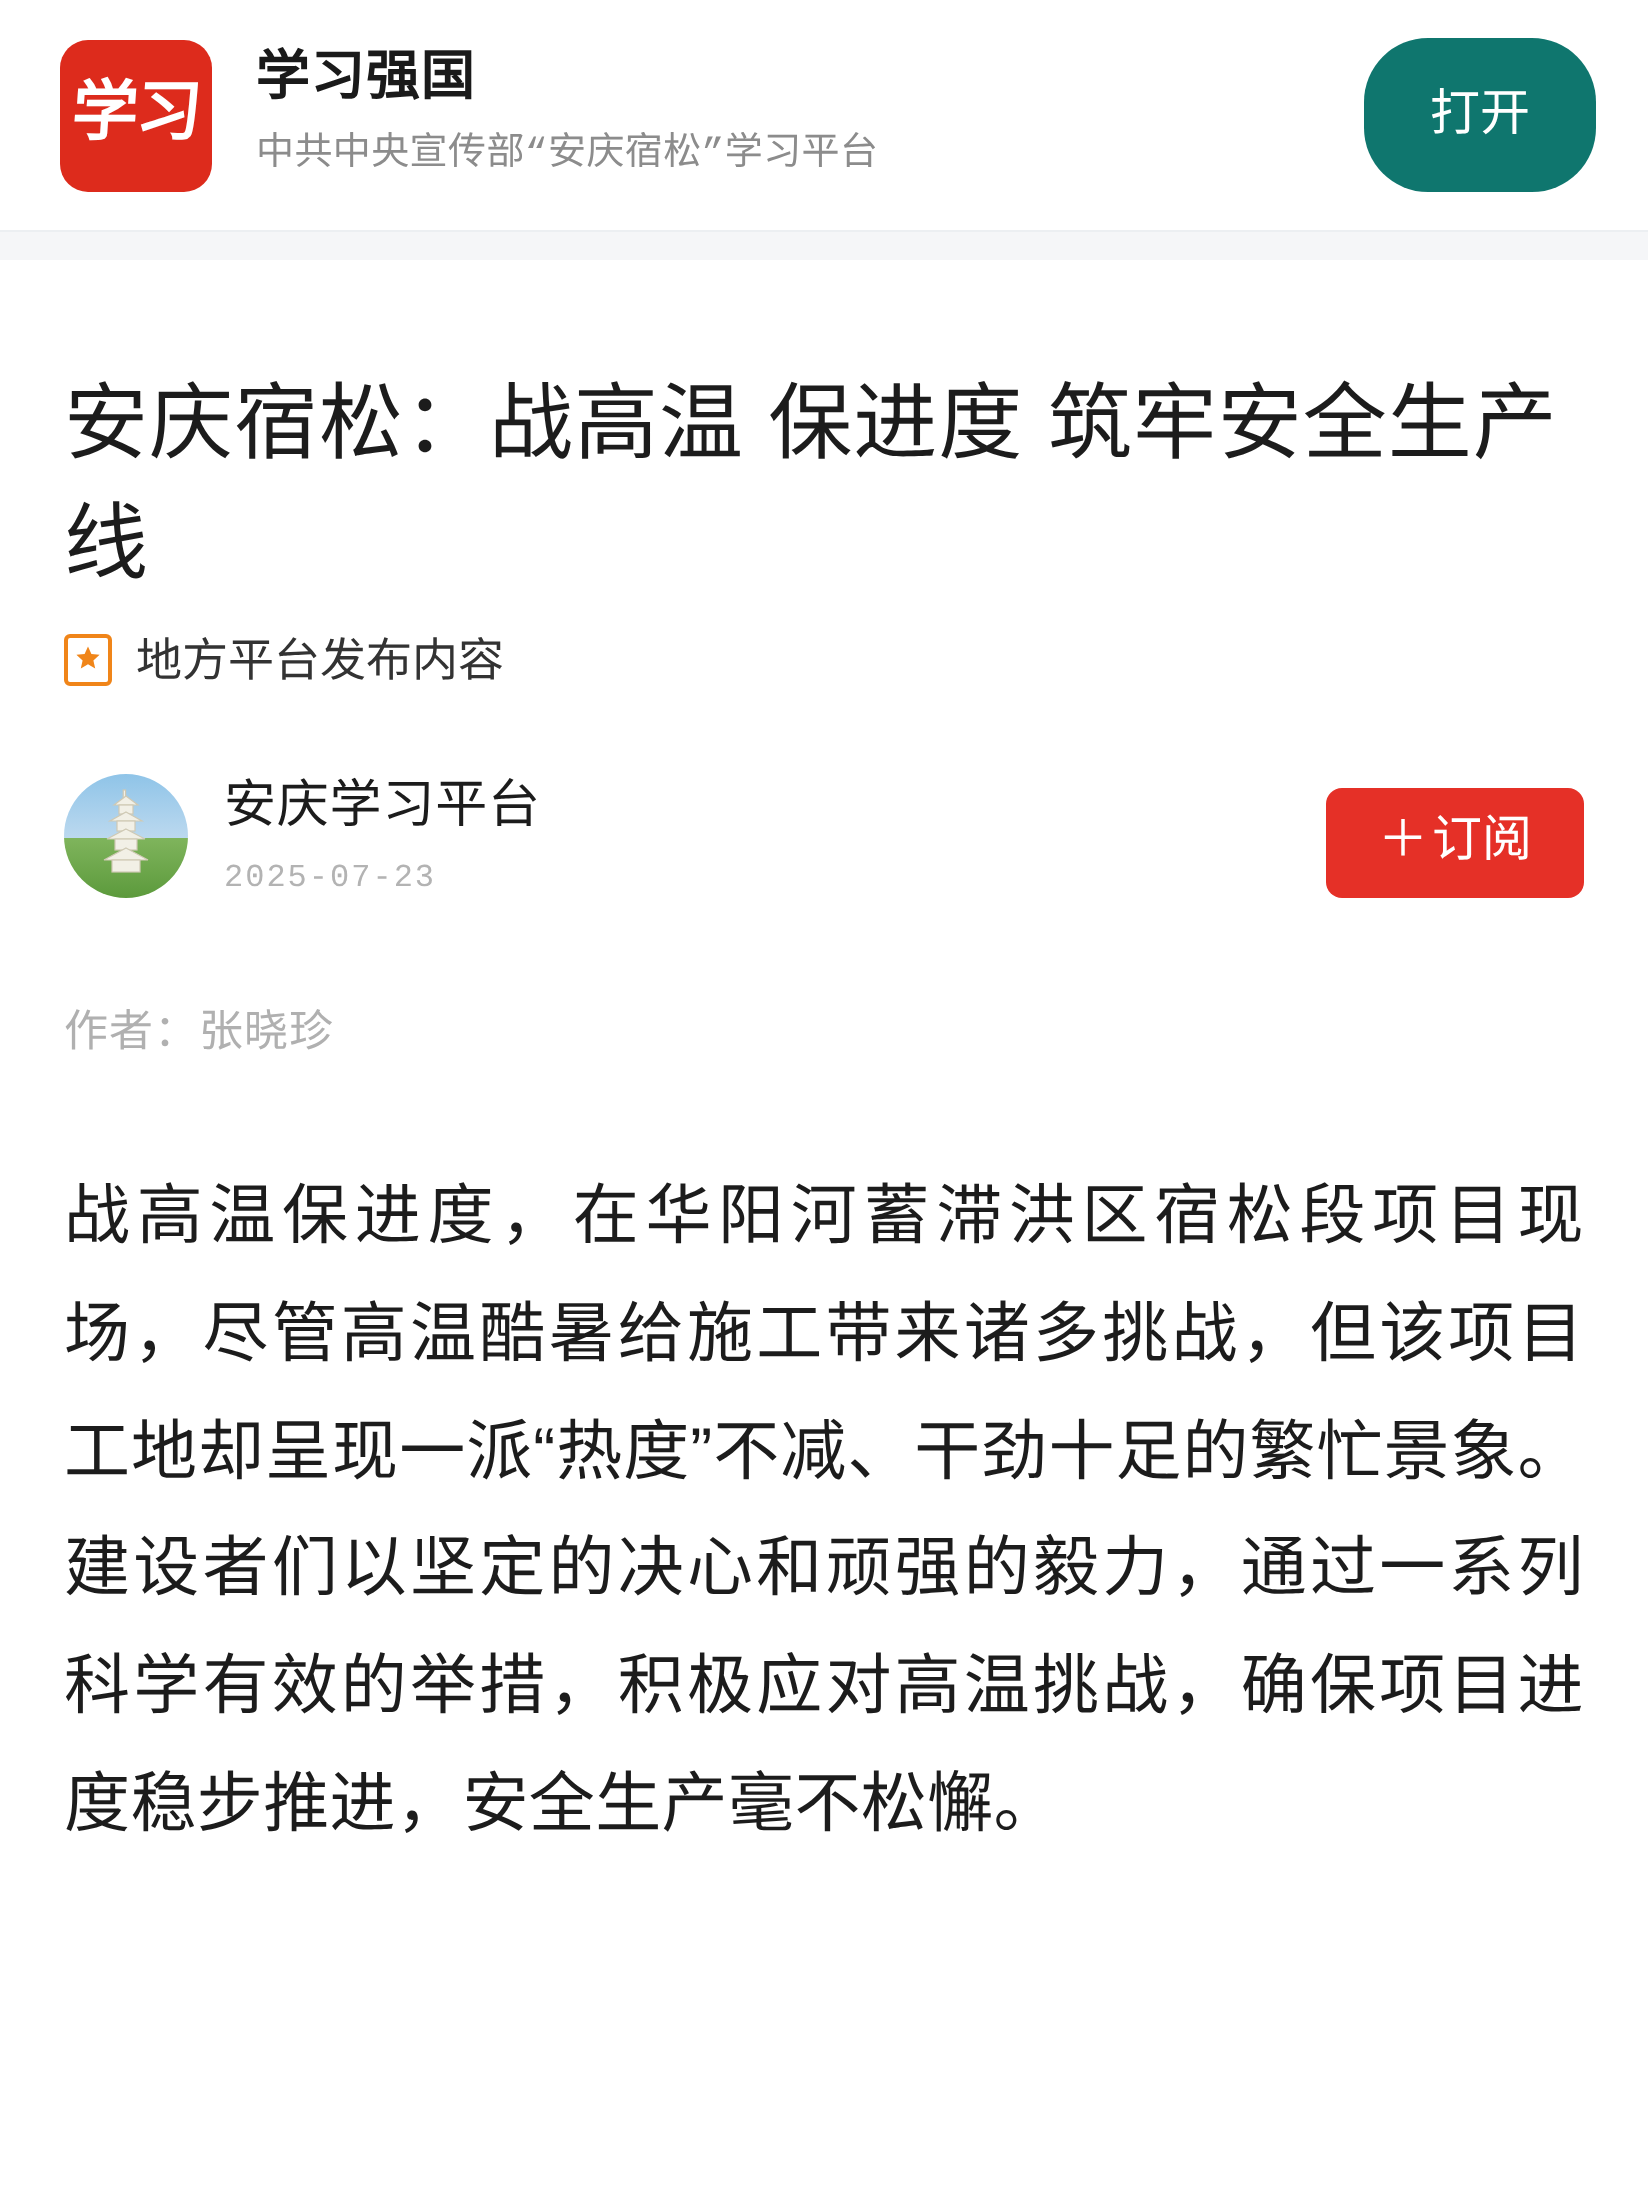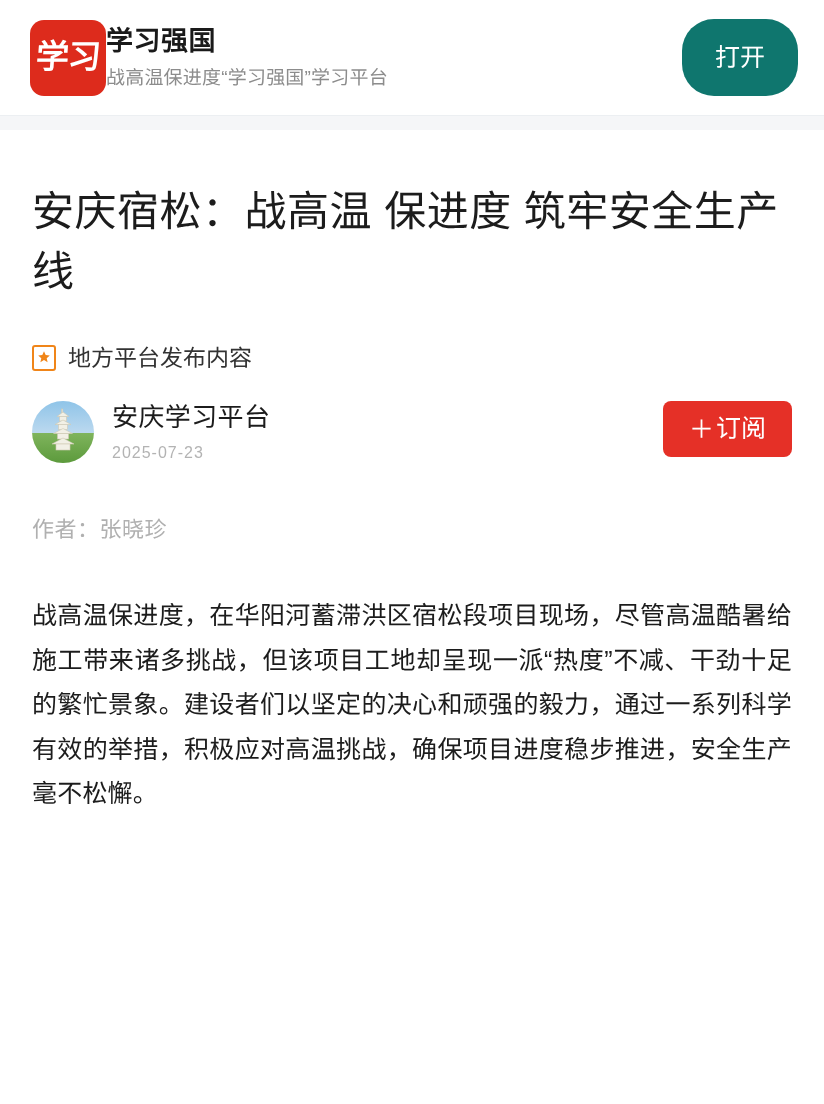--- a/index.html
+++ b/index.html
@@ -40,22 +40,24 @@
   .app-logo-text {
     color: #ffffff;
     font-family: "Liberation Serif", "DejaVu Serif", serif;
     font-size: 33px;
     font-weight: 700;
     letter-spacing: -1px;
     line-height: 1;
     transform: skewX(-4deg);
   }
   .app-meta {
+    margin-left: 22px;
     flex: 1 1 auto;
     min-width: 0;
+    font-family: Liberation Mono, monospace;
   }
   .app-title {
     font-size: 27px;
     font-weight: 700;
     color: #1a1a1a;
     line-height: 1.25;
     letter-spacing: 0.5px;
   }
   .app-subtitle {
     margin-top: 7px;
@@ -95,42 +97,43 @@
   .article-title {
     margin: 52px 0 0 0;
     font-size: 42px;
     line-height: 1.42;
     font-weight: 400;
     color: #1c1c1c;
     letter-spacing: 0.5px;
   }
 
   .tag-row {
-    margin-top: 44px;
+    margin-top: 16px;
     display: flex;
     align-items: center;
   }
   .tag-icon {
     width: 24px;
     height: 26px;
     flex: 0 0 auto;
     position: relative;
   }
   .tag-icon svg { display: block; }
   .tag-text {
     margin-left: 12px;
     font-size: 23px;
     color: #333333;
     line-height: 1;
   }
 
   .source-row {
-    margin-top: 30px;
-    display: flex;
-    align-items: flex-start;
+    margin-top: 44px;
+    display: flex;
+    align-items: flex-end;
+    font-family: Liberation Mono, monospace;
   }
   .avatar {
     width: 62px;
     height: 62px;
     border-radius: 50%;
     flex: 0 0 auto;
     overflow: hidden;
     position: relative;
     background: linear-gradient(#8fc4e8 0%, #bcd9ef 52%, #7fb45c 52%, #5c9a3c 100%);
   }
@@ -182,37 +185,37 @@
 
   .author-line {
     margin-top: 48px;
     font-size: 22px;
     color: #b0b0b0;
     letter-spacing: 0.5px;
   }
 
   .body-text {
     margin-top: 50px;
-    font-size: 25px;
+    font-size: 33px;
     line-height: 1.78;
     color: #1c1c1c;
     text-align: justify;
     letter-spacing: 0.2px;
   }
 </style>
 </head>
 <body>
 
 <div class="app-banner">
   <div class="app-logo">
     <span class="app-logo-text">学习</span>
   </div>
   <div class="app-meta">
     <div class="app-title">学习强国</div>
-    <div class="app-subtitle">战高温保进度“学习强国”学习平台</div>
+    <div class="app-subtitle">中共中央宣传部“安庆宿松”学习平台</div>
   </div>
   <button class="open-button">打开</button>
 </div>
 
 <div class="gap-strip"></div>
 
 <div class="article">
 
   <h1 class="article-title">安庆宿松：战高温 保进度 筑牢安全生产线</h1>
 

